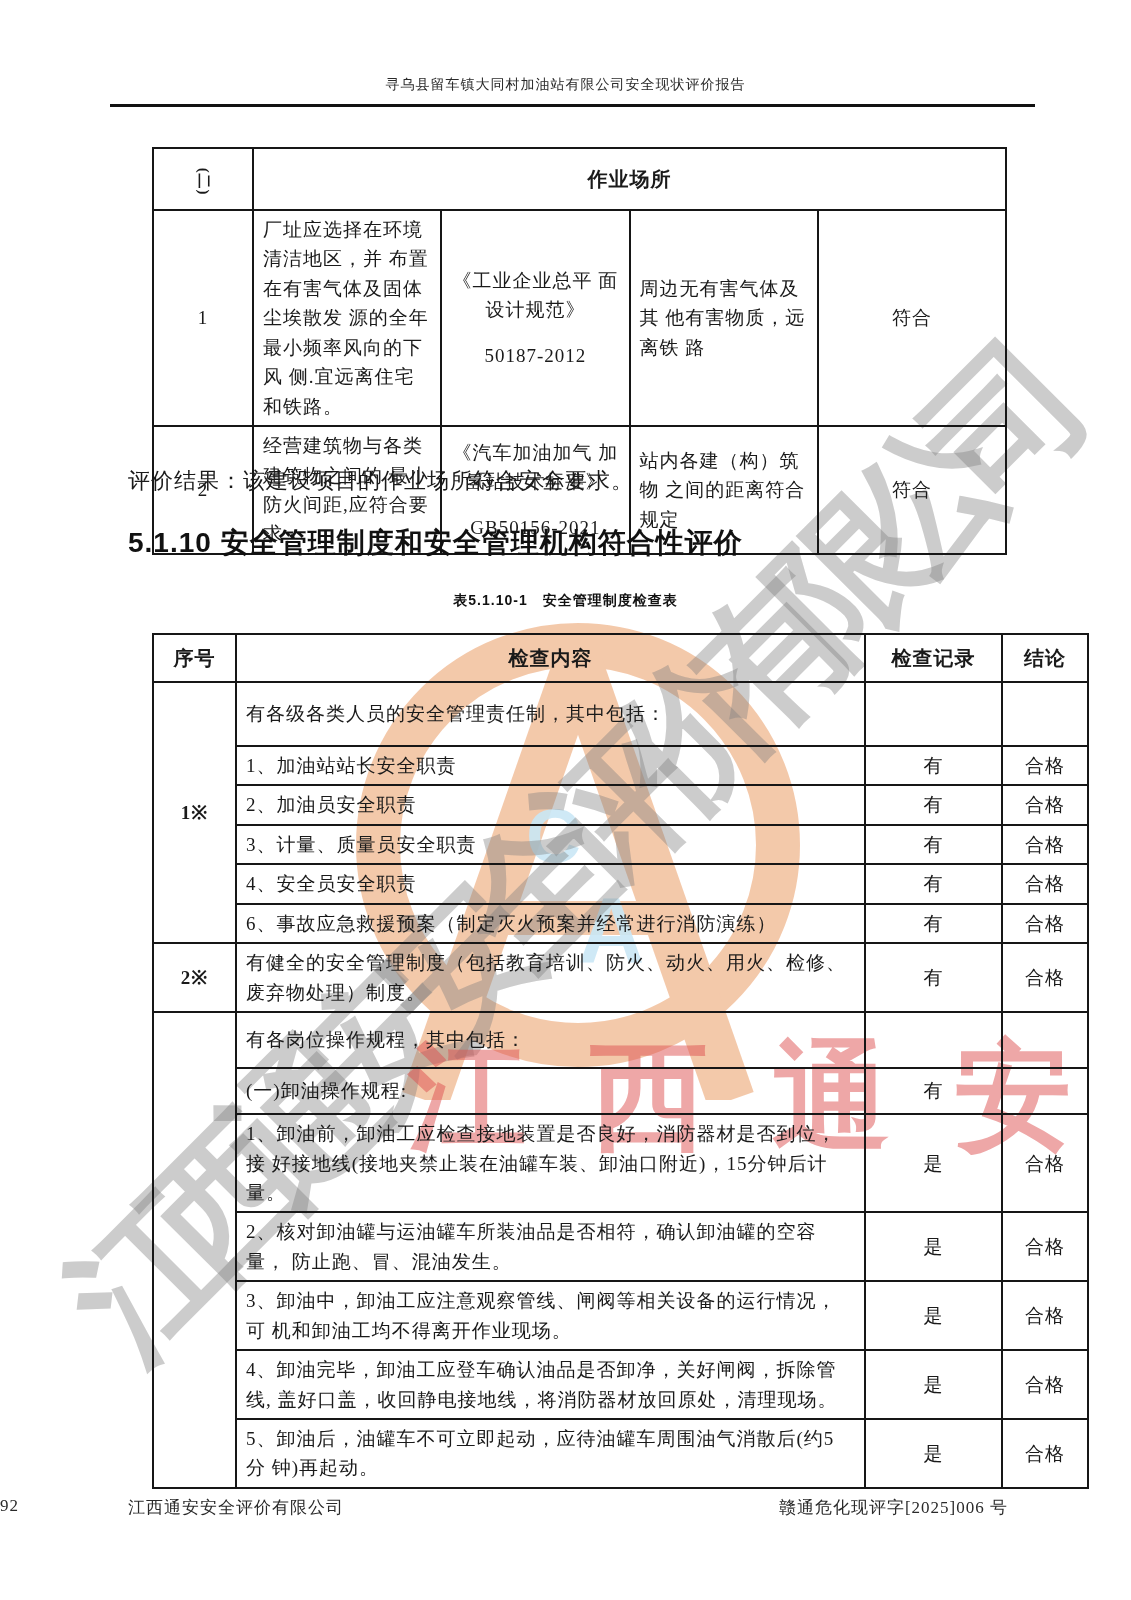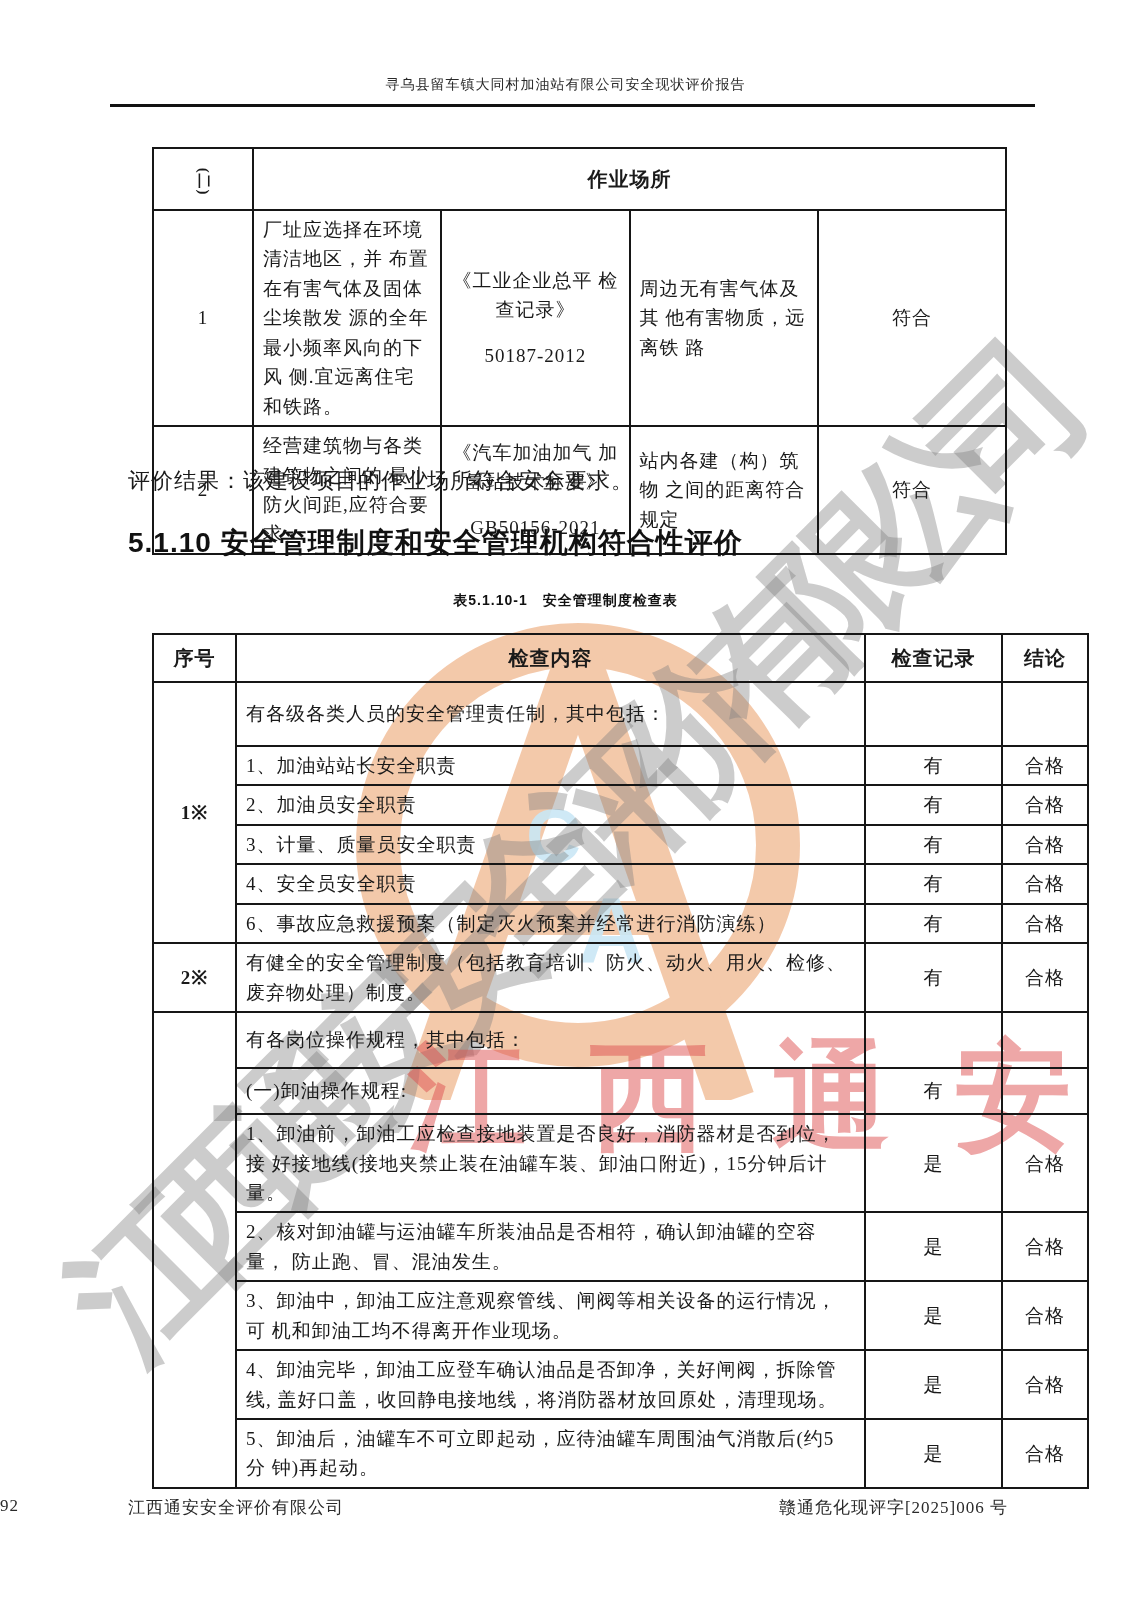--- a/index.html
+++ b/index.html
@@ -101,21 +101,21 @@
     <table class="tbl-work">
       <tbody>
           <tr>
         <td class="c-no tc work-head"><span class="rot">(二)</span></td>
         <td class="work-head tc" colspan="4">作业场所</td>
       </tr>
       <tr style="height:150px;">
         <td class="c-no tc">1</td>
         <td class="c-content tl">厂址应选择在环境清洁地区，并 布置在有害气体及固体尘埃散发 源的全年最小频率风向的下风 侧.宜远离住宅和铁路。</td>
         <td class="c-standard tc">
-          <div>《工业企业总平 检查记录》</div>
+          <div>《工业企业总平 面设计规范》</div>
           <div class="std-code">50187-2012</div>
         </td>
         <td class="c-situation tl">周边无有害气体及 其 他有害物质，远 离铁 路</td>
         <td class="c-conclusion tc">符合</td>
       </tr>
       <tr style="height:106px;">
         <td class="c-no tc">2</td>
         <td class="c-content tl">经营建筑物与各类建筑物之间的 最小防火间距,应符合要求</td>
         <td class="c-standard tc">
           <div>《汽车加油加气 加氢站技术标准》</div>

